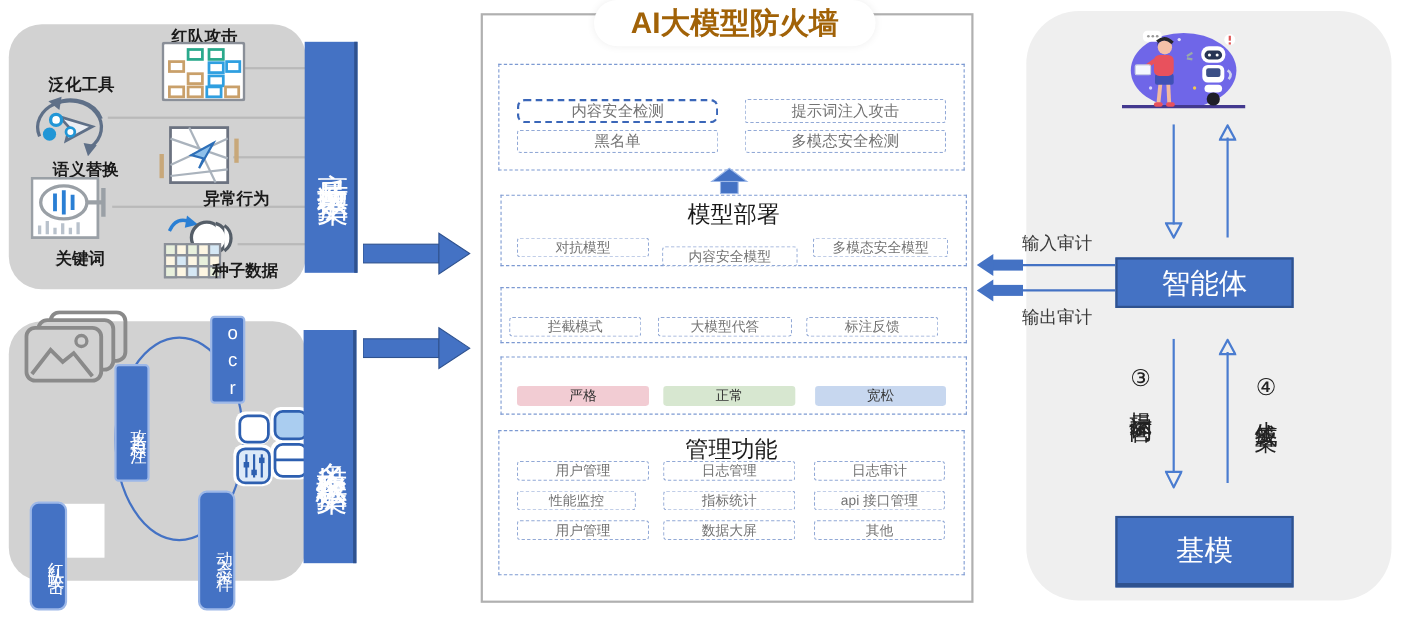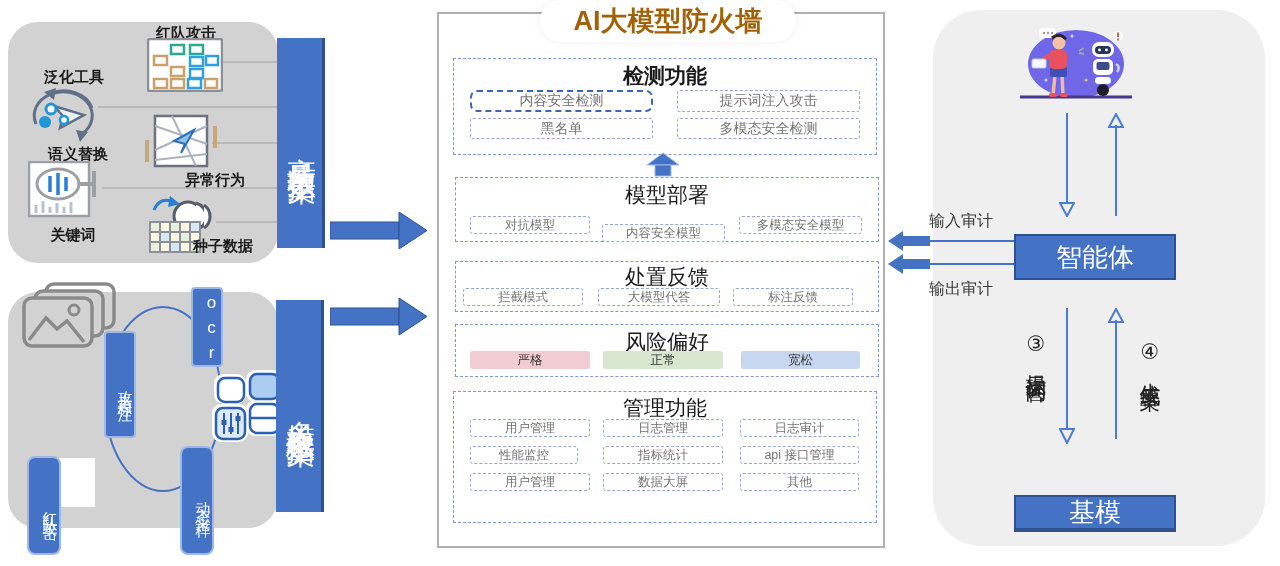--- a/index.html
+++ b/index.html
@@ -207,45 +207,42 @@
     <rect x="38" y="34" width="29" height="29" rx="7" fill="#fff" stroke="#2d5fb0" stroke-width="2.5"></rect>
     <line x1="38" y1="48" x2="67" y2="48" stroke="#2d5fb0" stroke-width="2.5"></line>
   </svg>
 
   <div class="banner" style="left:276px;top:300px;width:48px;height:212px;">多模态数据集</div>
 
   <div class="fw-box"></div>
   <div class="fw-title">AI大模型防火墙</div>
 
   <div class="section" style="left:453px;top:58px;width:424px;height:97px;"></div>
-  <div class="sec-title bold" style="left:453px;top:62px;width:424px;">检测功能</div>
   <div class="chip lg selected" style="left:470px;top:90px;width:183px;height:22px;">内容安全检测</div>
   <div class="chip lg" style="left:677px;top:90px;width:183px;height:22px;">提示词注入攻击</div>
   <div class="chip lg" style="left:470px;top:118px;width:183px;height:21px;">黑名单</div>
   <div class="chip lg" style="left:677px;top:118px;width:183px;height:21px;">多模态安全检测</div>
 
   <svg class="abs" style="left:645px;top:152px;" width="36" height="25" viewBox="0 0 36 25">
     <polygon points="2,13 18,1 34,13" fill="#4472c4" stroke="#9db8e8"></polygon>
     <rect x="10" y="13" width="16" height="11" fill="#4472c4" stroke="#9db8e8"></rect>
   </svg>
 
   <div class="section" style="left:455px;top:177px;width:424px;height:65px;"></div>
   <div class="sec-title" style="left:455px;top:181px;width:424px;">模型部署</div>
   <div class="chip" style="left:470px;top:216px;width:120px;height:18px;">对抗模型</div>
   <div class="chip" style="left:602px;top:212px;width:123px;height:18px;margin-top:12px;">内容安全模型</div>
   <div class="chip" style="left:739px;top:216px;width:123px;height:18px;">多模态安全模型</div>
 
   <div class="section" style="left:455px;top:261px;width:424px;height:51px;"></div>
-  <div class="sec-title" style="left:455px;top:263px;width:424px;">处置反馈</div>
   <div class="chip" style="left:463px;top:288px;width:120px;height:18px;">拦截模式</div>
   <div class="chip" style="left:598px;top:288px;width:122px;height:18px;">大模型代答</div>
   <div class="chip" style="left:733px;top:288px;width:120px;height:18px;">标注反馈</div>
 
   <div class="section" style="left:455px;top:324px;width:424px;height:53px;"></div>
-  <div class="sec-title" style="left:455px;top:328px;width:424px;">风险偏好</div>
   <div class="riskpill" style="left: 470px; top: 351px; width: 120px; height: 18px; background-color: rgb(242, 204, 211);">严格</div>
   <div class="riskpill" style="left: 603px; top: 351px; width: 120px; height: 18px; background-color: rgb(215, 231, 208);">正常</div>
   <div class="riskpill" style="left: 741px; top: 351px; width: 119px; height: 18px; background-color: rgb(199, 215, 239);">宽松</div>
 
   <div class="section" style="left:453px;top:391px;width:424px;height:132px;"></div>
   <div class="sec-title" style="left:453px;top:394px;width:424px;">管理功能</div>
   <div class="chip" style="left:470px;top:419px;width:120px;height:18px;">用户管理</div>
   <div class="chip" style="left:603px;top:419px;width:120px;height:18px;">日志管理</div>
   <div class="chip" style="left:740px;top:419px;width:119px;height:18px;">日志审计</div>
   <div class="chip" style="left:470px;top:446px;width:108px;height:18px;">性能监控</div>
@@ -323,15 +320,15 @@
     <polygon points="1,121 15,121 8,135" fill="none" stroke="#4a7cd0" stroke-width="2"></polygon>
   </svg>
   <svg class="abs" style="left:1108px;top:308px;z-index:2;" width="16" height="132" viewBox="0 0 16 132">
     <line x1="8" y1="131" x2="8" y2="12" stroke="#4a7cd0" stroke-width="2"></line>
     <polygon points="1,14 15,14 8,1" fill="none" stroke="#4a7cd0" stroke-width="2"></polygon>
   </svg>
 
   <div class="vstep" style="left:1022px;top:332px;height:142px;">③提示词问答</div>
   <div class="vstep" style="left:1136px;top:340px;height:122px;">④生成答案</div>
 
-  <div class="blue-node" style="left:1014px;top:495px;width:162px;height:37px;border-bottom-width:4px;">基模</div>
+  <div class="blue-node" style="left:1014px;top:469px;width:162px;height:65px;border-bottom-width:4px;">基模</div>
 
 </div>
 
 </body></html>

